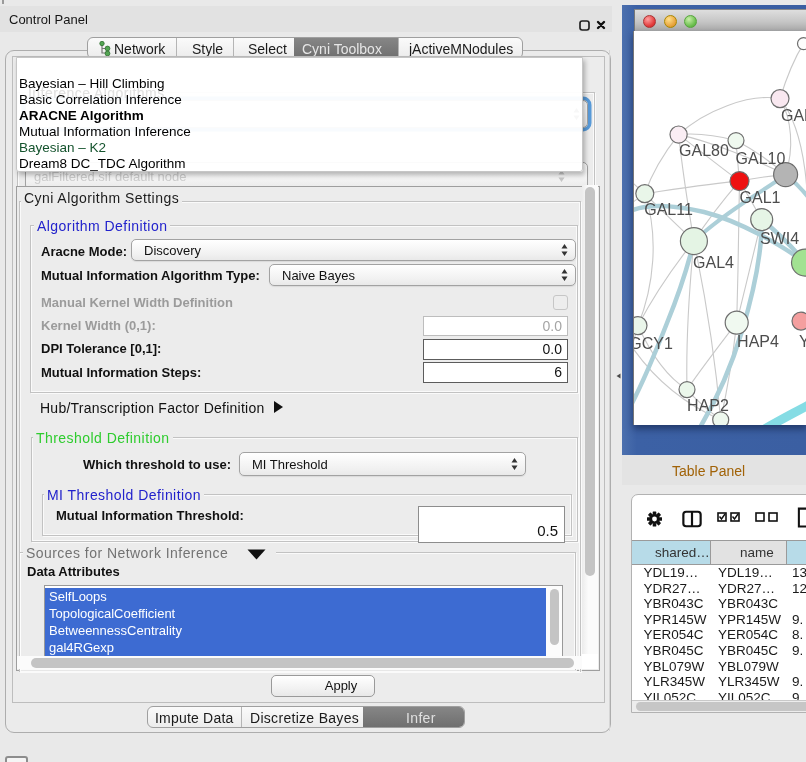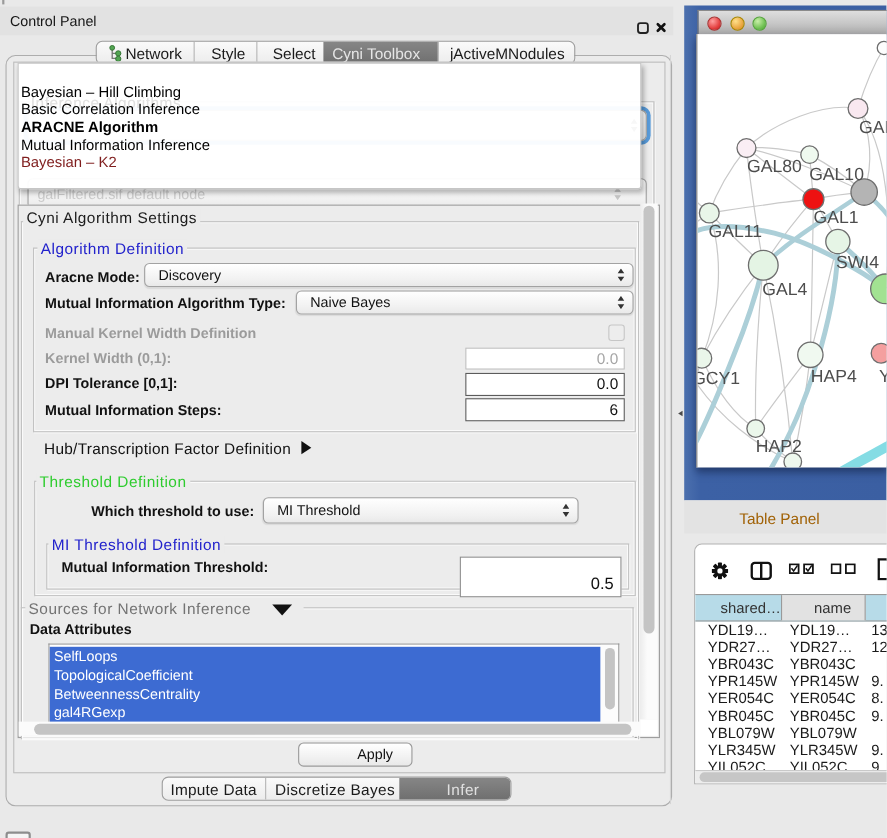--- a/index.html
+++ b/index.html
@@ -315,19 +315,20 @@
   <div class="abs" style="left:0;top:205px;width:180px;height:12px;background:#ededed;border-top:1px solid #c9c9c9;"></div>
   <div class="abs" style="left:4px;top:206.5px;width:176px;height:9px;background:#c6c6c6;border-radius:5px;"></div>
 </div>
 
 <div class="abs" style="left:16px;top:57px;width:565px;height:113px;background:rgba(255,255,255,0.96);border:1px solid #c6c6c6;border-radius:0 0 3px 3px;box-shadow:2px 3px 5px rgba(0,0,0,0.28);">
   <div class="abs" style="left:11px;top:27px;font-size:14px;letter-spacing:0.45px;color:#e0e0e0;">Inference Algorithms</div>
   <div class="abs" style="left:2px;top:17.5px;font-size:13.5px;color:#000;">Bayesian – Hill Climbing</div>
   <div class="abs" style="left:2px;top:33.5px;font-size:13.5px;color:#000;">Basic Correlation Inference</div>
   <div class="abs" style="left:2px;top:49.5px;font-size:13.5px;color:#000;font-weight:bold;">ARACNE Algorithm</div>
   <div class="abs" style="left:2px;top:65.5px;font-size:13.5px;color:#000;">Mutual Information Inference</div>
-  <div class="abs" style="left:2px;top:81.5px;font-size:13.5px;color:#7f1d1d;">Bayesian – K2</div>
+  <div class="abs" style="left:2px;top:81.5px;font-size:13.5px;color:#14532d;">Bayesian – K2</div>
+  <div class="abs" style="left:2px;top:97.5px;font-size:13.5px;color:#000;">Dream8 DC_TDC Algorithm</div>
 </div>
 
 <div class="abs" style="left:609px;top:50px;width:1px;height:681px;background:#d5d5d5;"></div>
 <svg class="abs" style="left:616px;top:373px;" width="5" height="6" viewBox="0 0 5 6">
     <path d="M4.5 0.5 L0.5 3 L4.5 5.5 Z" fill="#4a4a4a"></path>
   </svg>
 
 </body></html>

